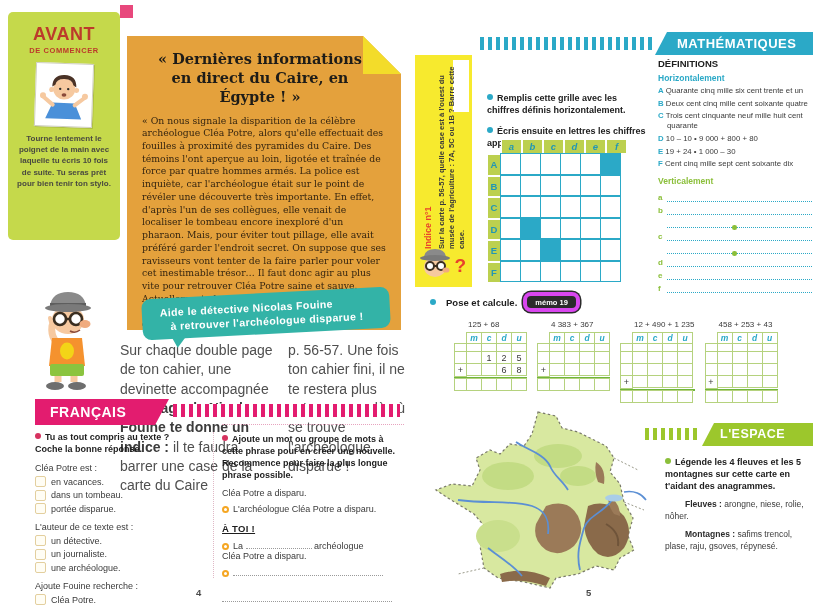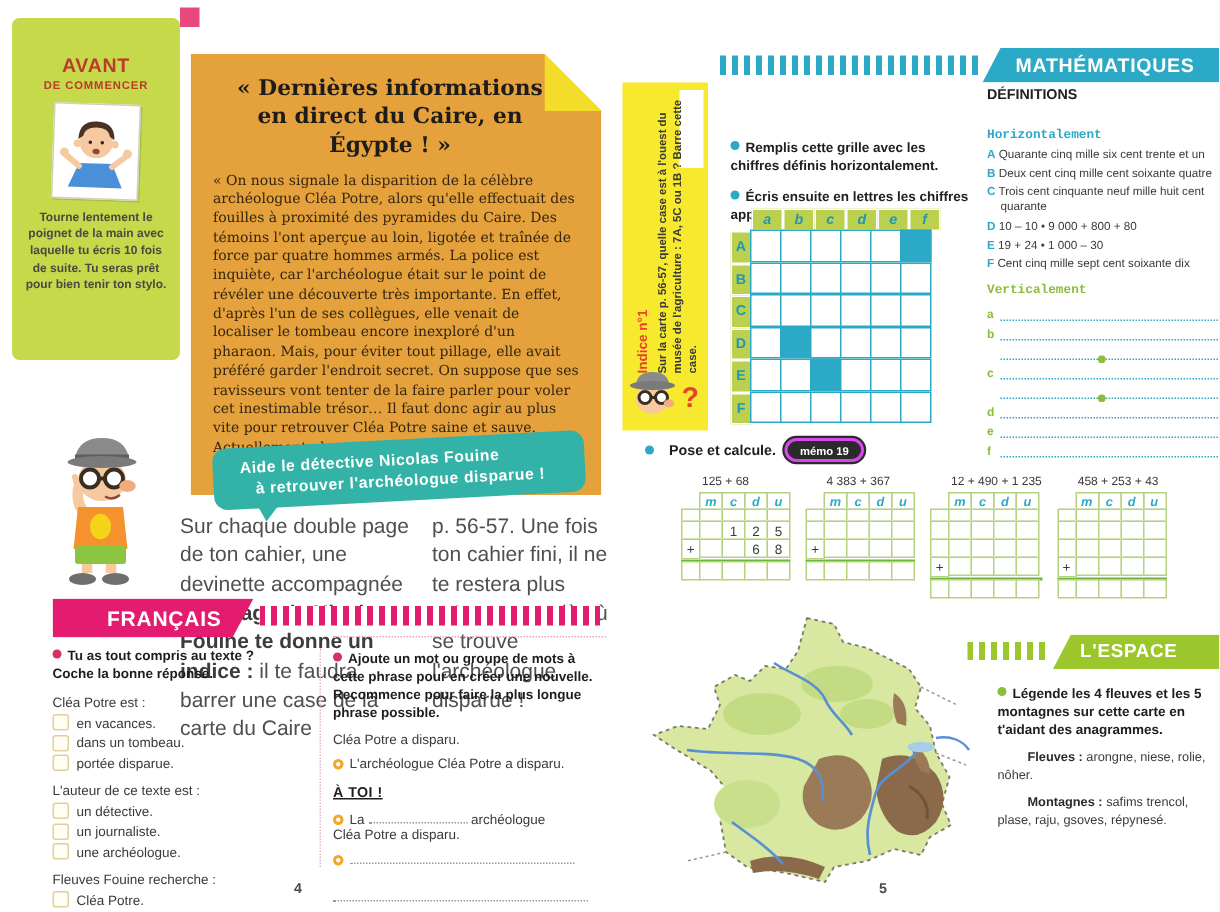--- a/index.html
+++ b/index.html
@@ -1,42 +1,42 @@
 <!DOCTYPE html>
 <html><head>
 <meta charset="utf-8">
 <style>
   * { margin:0; padding:0; box-sizing:border-box; }
   body { background:#e8e8e8; font-family:"Liberation Sans", sans-serif; }
   .canvas { position:relative; width:813px; height:608px; background:#ffffff; overflow:hidden; margin:0 auto; }
 
   
   .avant-box { position:absolute; left:8px; top:12px; width:112px; height:228px; background:#c5d94b; border-radius:5px; text-align:center; }
-  .avant-title { margin-top:24px; font-size:13px; font-weight:bold; color:#bc3a2b; letter-spacing:.5px; }
+  .avant-title { margin-top:12px; font-size:18px; font-weight:bold; color:#bc3a2b; letter-spacing:.5px; }
   .avant-sub { font-size:7.5px; font-weight:bold; color:#bc3a2b; letter-spacing:.6px; margin-top:1px; }
   .boy-card { width:58px; height:64px; background:#fff; border:1px solid #cfcfc0; margin:8px auto 6px; transform:rotate(2deg); box-shadow:1px 1px 0 rgba(0,0,0,.12); display:flex; align-items:center; justify-content:center; }
   .avant-body { font-size:8px; line-height:1.4; color:#4a4a40; font-weight:bold; padding:0 9px; }
   .pink-square { position:absolute; left:120px; top:5px; width:13px; height:13px; background:#e8487c; }
 
   .note { position:absolute; left:127px; top:36px; width:274px; height:294px; background:#e4a13c; clip-path:polygon(0 0, calc(100% - 38px) 0, 100% 38px, 100% 100%, 0 100%); }
   .note-fold { position:absolute; right:0; top:0; width:38px; height:38px; }
   .note-title { font-family:"DejaVu Serif", serif; font-weight:bold; font-size:14.5px; line-height:1.3; color:#1e1c18; text-align:center; padding:14px 30px 0 22px; }
   .note-body { font-family:"DejaVu Serif", serif; font-size:9.3px; line-height:1.37; color:#352510; padding:8px 15px 0 15px; text-align:left; }
 
   .teal-banner { position:absolute; left:142px; top:293px; width:248px; height:41px; background:#33b3a7; border-radius:9px; transform:rotate(-3deg); z-index:6; color:#fff; font-weight:bold; font-size:10.5px; letter-spacing:.4px; padding:7px 0 0 18px; line-height:1.35; }
   .teal-banner .tail { position:absolute; left:28px; bottom:-9px; width:0; height:0; border-left:6px solid transparent; border-right:10px solid transparent; border-top:12px solid #33b3a7; }
   .detective { position:absolute; left:22px; top:286px; z-index:5; }
 
   .intro-row { position:absolute; left:120px; top:341px; width:288px; display:flex; gap:12px; }
   .intro-col { font-size:14px; line-height:1.38; color:#4f4f4f; }
   .intro-col b { color:#3c3c3c; }
   .intro-col.c1 { width:156px; }
   .intro-col.c2 { width:120px; }
 
-  .fr-banner { position:absolute; left:35px; top:399px; width:134px; height:26px; background:#e31c6f; color:#fff; font-weight:bold; font-size:14px; letter-spacing:.5px; line-height:26px; padding-left:15px; clip-path:polygon(0 0,100% 0,calc(100% - 14px) 100%,0 100%);text-align:center; }
+  .fr-banner { position:absolute; left:35px; top:399px; width:134px; height:26px; background:#e31c6f; color:#fff; font-weight:bold; font-size:14px; letter-spacing:.5px; line-height:26px; padding-left:15px; clip-path:polygon(0 0,100% 0,calc(100% - 14px) 100%,0 100%); }
   .stripes { position:absolute; }
   .stripes.pink { left:173px; top:404px; width:227px; height:13px; background:repeating-linear-gradient(90deg,#e31c6f 0 4px,#ffffff 4px 8px); }
   .stripes.teal { left:480px; top:37px; width:172px; height:13px; background:repeating-linear-gradient(90deg,#2ba9c7 0 4px,#ffffff 4px 8px); }
   .stripes.green { left:645px; top:428px; width:54px; height:12px; background:repeating-linear-gradient(90deg,#9cc72c 0 4px,#ffffff 4px 8px); }
 
   .fr-left { position:absolute; left:35px; top:431px; width:180px; }
   .fr-right { position:absolute; left:222px; top:424px; width:182px; }
   .q-title { font-size:9px; font-weight:bold; color:#1d1d1d; line-height:1.35; }
   .dot { display:inline-block; width:6px; height:6px; border-radius:50%; margin-right:4px; vertical-align:1px; }
   .dot.red { background:#d6325f; }
@@ -70,33 +70,33 @@
   .crossword { position:absolute; left:487px; top:139px; }
   .cw-row { display:flex; }
   .cw-corner { width:14px; height:15px; }
   .cw-h { width:21px; height:15px; background:#bcd04f; border:1px solid #fff; color:#2196b5; font-weight:bold; font-style:italic; font-size:9.5px; text-align:center; line-height:14px; }
   .cw-r { width:14px; height:21.5px; background:#bcd04f; border:1px solid #fff; color:#2196b5; font-weight:bold; font-size:9.5px; text-align:center; line-height:20px; }
   .cw-c { width:21px; height:21.5px; background:#fff; border:1px solid #2ba9c7; margin-left:-1px; margin-top:-1px; }
   .cw-c.filled { background:#2ba9c7; }
 
   .defs { position:absolute; left:658px; top:58px; width:154px; }
   .def-title { font-size:9.5px; font-weight:bold; color:#202020; }
-  .def-sub { font-size:8.5px; font-weight:bold; margin:16px 0 3px;font-family:Liberation Mono, monospace; }
+  .def-sub { font-size:8.5px; font-weight:bold; margin:4px 0 3px; }
   .def-sub.h { color:#2ba9c7; }
   .def-sub.v { color:#8bbf3a; margin-top:7px; }
   .def-item { font-size:7.8px; color:#3a3a3a; line-height:1.3; margin-bottom:2.5px; padding-left:9px; text-indent:-9px; }
   .def-key { color:#2ba9c7; font-weight:bold; }
   .vl { display:flex; align-items:flex-end; height:13px; }
   .vl-letter { width:9px; font-size:8px; font-weight:bold; color:#8bbf3a; }
   .vl-line { flex:1; border-bottom:1px dotted #2ba9c7; height:100%; position:relative; }
   .vl-dot { position:absolute; left:45%; bottom:-2.5px; width:4.5px; height:4.5px; background:#8bbf3a; border-radius:50%; }
 
   .pose { position:absolute; left:430px; top:292px; width:380px; }
   .pose-head { font-size:9.5px; font-weight:bold; color:#1d1d1d; display:flex; align-items:center; gap:6px; }
-  .memo-badge { background:#2b2b2b; color:#fff; font-size:7.5px; font-weight:bold; border-radius:8px; padding:1.5px 8px; border:2px solid #d946ef; box-shadow:0 0 0 1.5px #2b2b2b; }
+  .memo-badge { background:#2b2b2b; color:#fff; font-size:7.5px; font-weight:bold; border-radius:8px; padding:1.5px 8px; border:4px solid #d946ef; box-shadow:0 0 0 1.5px #2b2b2b; }
   .problems { display:flex; gap:10px; margin:8px 0 0 24px; }
   .pz-label { font-size:8px; color:#3a3a3a; margin:0 0 3px 14px; white-space:nowrap; }
   .pz-row { display:flex; }
   .pz-plus { width:13px; font-size:9px; color:#3a3a3a; text-align:center; line-height:12px; border:1px solid transparent; }
   .pz-row:not(.pz-head) .pz-plus { border:1px solid #b5d27e; margin-top:-1px; background:#fff; }
   .pz-hc { width:16px; height:12px; border:1px solid #b5d27e; margin-left:-1px; color:#2ba9c7; font-weight:bold; font-style:italic; font-size:8.5px; text-align:center; line-height:11px; }
   .pz-c { width:16px; height:13px; border:1px solid #b5d27e; margin-left:-1px; margin-top:-1px; font-size:9px; color:#3a3a3a; text-align:center; line-height:12px; background:#fff; }
   .pz-carry .pz-c, .pz-carry .pz-plus { height:9px; }
   .pz-ans { border-top:2px solid #6fb53c; }
 
@@ -211,21 +211,21 @@
           <span class="cb"></span>
           <span>un journaliste.</span>
         </div>
       <div class="fr-opt">
           <span class="cb"></span>
           <span>une archéologue.</span>
         </div>
     </div>
 
     <div class="fr-group">
-      <div class="fr-glabel">Fleuves Fouine recherche :</div>
+      <div class="fr-glabel">Ajoute Fouine recherche :</div>
       <div class="fr-opt">
           <span class="cb"></span>
           <span>Cléa Potre.</span>
         </div>
       <div class="fr-opt">
           <span class="cb"></span>
         </div>
 
     </div>
   </div>

